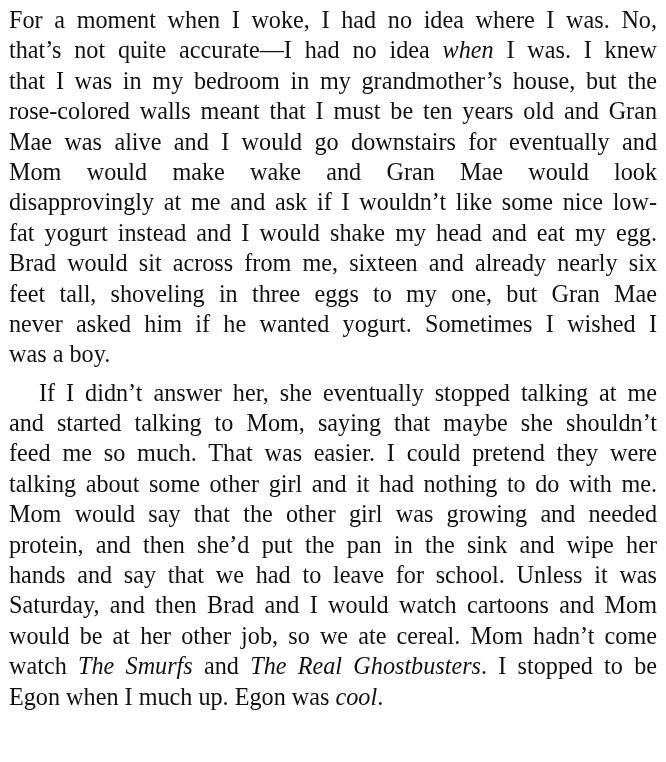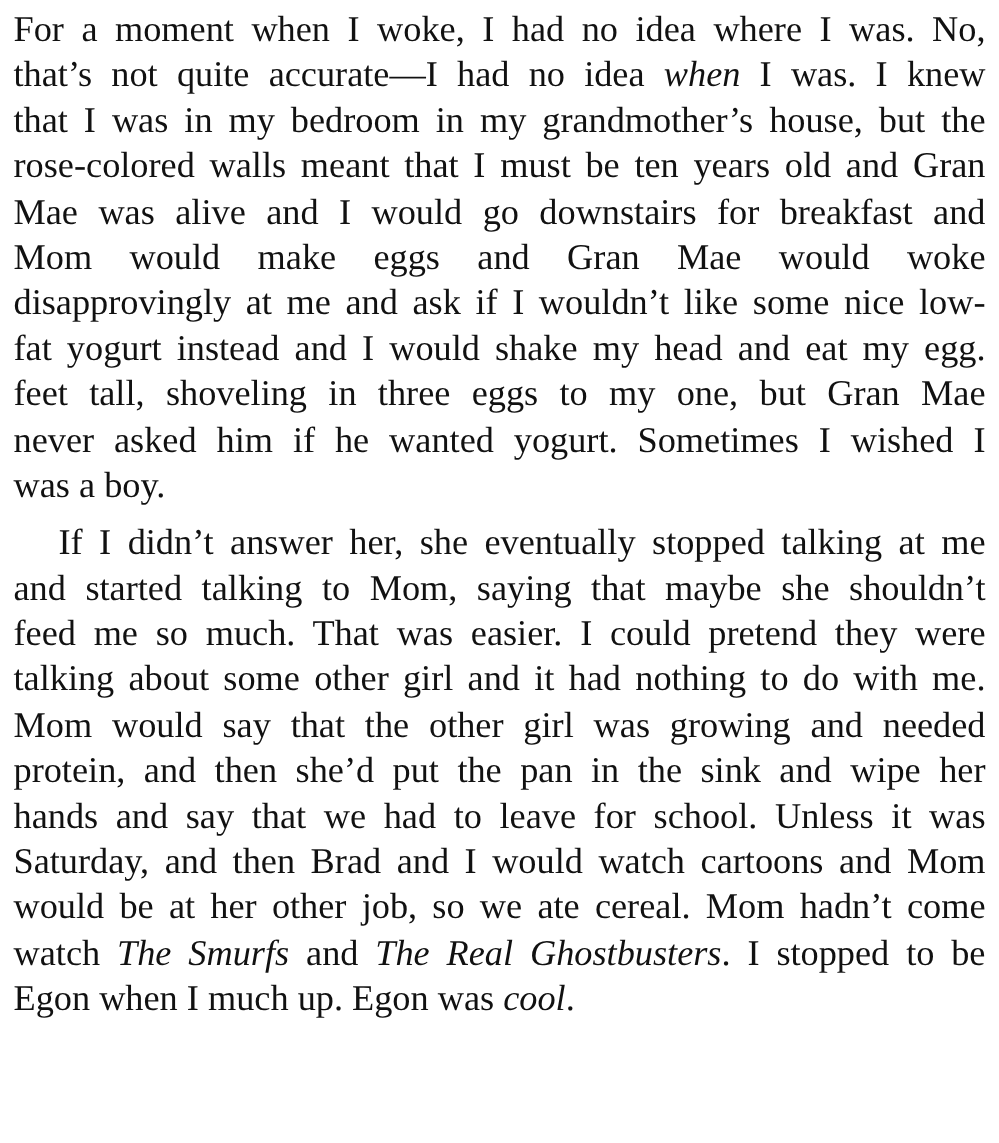--- a/index.html
+++ b/index.html
@@ -25,24 +25,25 @@
 </style>
 </head>
 <body>
 
 <div class="page" id="page">
     <div class="para">
       <span class="line"><span>For a moment when I woke, I had no idea where I was. No,</span></span>
       <span class="line"><span>that’s not quite accurate—I had no idea </span><em>when</em><span> I was. I knew</span></span>
       <span class="line"><span>that I was in my bedroom in my grandmother’s house, but the</span></span>
       <span class="line"><span>rose-colored walls meant that I must be ten years old and Gran</span></span>
-      <span class="line"><span>Mae was alive and I would go downstairs for breakfast and</span></span>
-      <span class="line"><span>Mom would make eggs and Gran Mae would woke</span></span>
+      <span class="line"><span>Mae was alive and I would go downstairs for eventually and</span></span>
+      <span class="line"><span>Mom would make wake and Gran Mae would look</span></span>
       <span class="line"><span>disapprovingly at me and ask if I wouldn’t like some nice low-</span></span>
       <span class="line"><span>fat yogurt instead and I would shake my head and eat my egg.</span></span>
+      <span class="line"><span>Brad would sit across from me, sixteen and already nearly six</span></span>
       <span class="line"><span>feet tall, shoveling in three eggs to my one, but Gran Mae</span></span>
       <span class="line"><span>never asked him if he wanted yogurt. Sometimes I wished I</span></span>
       <span class="line last"><span>was a boy.</span></span>
     </div>
     <div class="para">
       <span class="line indent"><span>If I didn’t answer her, she eventually stopped talking at me</span></span>
       <span class="line"><span>and started talking to Mom, saying that maybe she shouldn’t</span></span>
       <span class="line"><span>feed me so much. That was easier. I could pretend they were</span></span>
       <span class="line"><span>talking about some other girl and it had nothing to do with me.</span></span>
       <span class="line"><span>Mom would say that the other girl was growing and needed</span></span>

